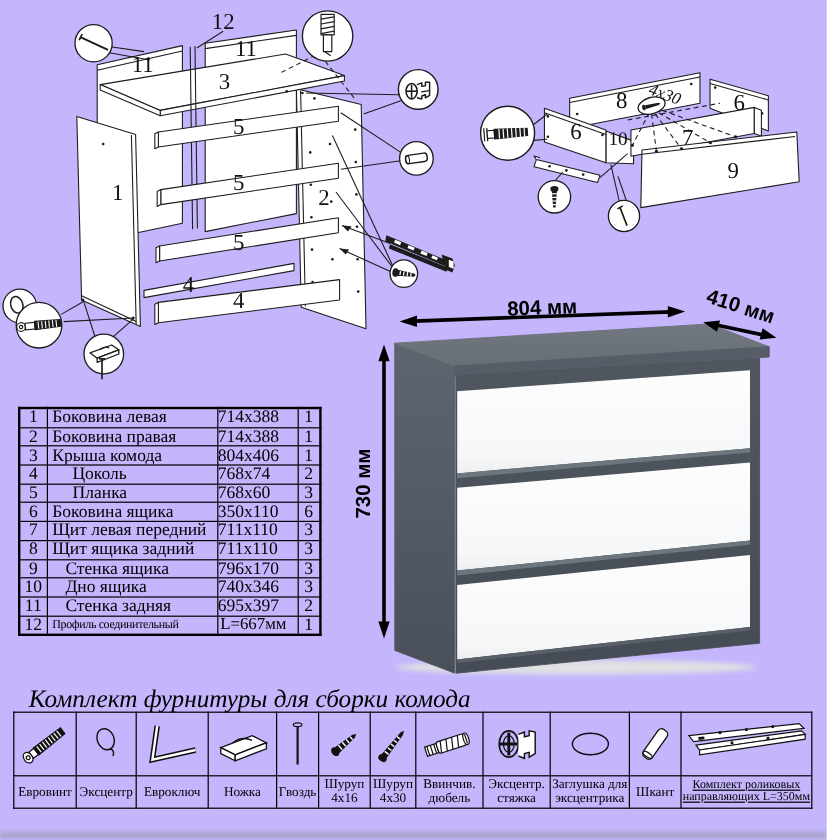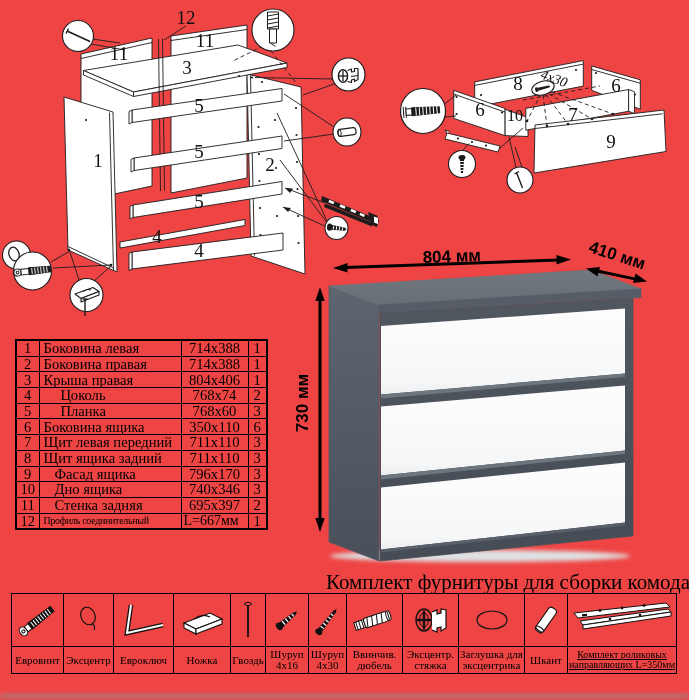--- a/index.html
+++ b/index.html
@@ -1,37 +1,37 @@
 <!DOCTYPE html>
 <html><head>
 <meta charset="utf-8">
 <style>
   html,body{margin:0;padding:0;background:#fff;}
-  #page{position:relative;width:689px;height:700px;background:#ef4444;overflow:hidden;
+  #page{position:relative;width:689px;height:700px;background:#c4b5fd;overflow:hidden;
         font-family:"Liberation Serif",serif;}
   svg text{font-family:"Liberation Serif",serif;fill:#111;}
   .dimlbl{font-family:"Liberation Sans",sans-serif;font-weight:bold;fill:#000;}
 
   
   #parts-table{position:absolute;left:15px;top:339px;width:252px;border-collapse:collapse;table-layout:fixed;
                border:2px solid #000;}
   #parts-table td{border:1px solid #000;height:14.7px;padding:0;font-size:14.6px;line-height:14.4px;
                   color:#000;white-space:nowrap;overflow:hidden;}
   #parts-table td.c-num{text-align:center;}
   #parts-table td.c-name{text-align:left;padding-left:4px;margin-left:24px;}
-  #parts-table td.c-size{text-align:center;}
+  #parts-table td.c-size{text-align:left;}
   #parts-table td.c-qty{text-align:center;}
   #parts-table tr.ind1 td.c-name{padding-left:21px;}
   #parts-table tr.ind2 td.c-name{padding-left:15px;}
   #parts-table tr.small td.c-name{font-size:10px;letter-spacing:-0.3px;}
   #parts-table tr.small td.c-size{font-size:14px;text-align:left;padding-left:2px;}
 
   
-  #hw-title{position:absolute;left:11px;top:570px;width:666px;text-align:right;
-            font-size:21px;color:#000;transform:translateX(13px);}
+  #hw-title{position:absolute;left:11px;top:570px;width:666px;text-align:left;
+            font-size:21px;color:#000;transform:translateX(13px);font-style:italic;}
   #hw-table{position:absolute;left:11px;top:593px;width:666px;border-collapse:collapse;table-layout:fixed;
             border:1.5px solid #000;}
   #hw-table td{border:1px solid #000;padding:0;color:#000;text-align:center;vertical-align:middle;}
   #hw-table tr.icons td{height:52px;}
   #hw-table tr.names td{height:26px;}
   #hw-table tr.names td div{height:26px;overflow:hidden;display:flex;align-items:center;justify-content:center;
             font-size:11px;line-height:11px;text-align:center;}
   #hw-table tr.names td div.sm{font-size:10px;line-height:10px;text-decoration:underline;}
   #hw-table tr.qtys td{height:16px;font-size:15.5px;line-height:15.5px;}
   .hwicon{display:block;margin:0 auto;}
@@ -462,21 +462,21 @@
           <td class="c-qty">1</td>
         </tr>
   <tr>
           <td class="c-num">2</td>
           <td class="c-name">Боковина правая</td>
           <td class="c-size">714x388</td>
           <td class="c-qty">1</td>
         </tr>
   <tr>
           <td class="c-num">3</td>
-          <td class="c-name">Крыша правая</td>
+          <td class="c-name">Крыша комода</td>
           <td class="c-size">804x406</td>
           <td class="c-qty">1</td>
         </tr>
   <tr class="ind1">
           <td class="c-num">4</td>
           <td class="c-name">Цоколь</td>
           <td class="c-size">768x74</td>
           <td class="c-qty">2</td>
         </tr>
   <tr class="ind1">
@@ -498,21 +498,21 @@
           <td class="c-qty">3</td>
         </tr>
   <tr>
           <td class="c-num">8</td>
           <td class="c-name">Щит ящика задний</td>
           <td class="c-size">711x110</td>
           <td class="c-qty">3</td>
         </tr>
   <tr class="ind2">
           <td class="c-num">9</td>
-          <td class="c-name">Фасад ящика</td>
+          <td class="c-name">Стенка ящика</td>
           <td class="c-size">796x170</td>
           <td class="c-qty">3</td>
         </tr>
   <tr class="ind2">
           <td class="c-num">10</td>
           <td class="c-name">Дно ящика</td>
           <td class="c-size">740x346</td>
           <td class="c-qty">3</td>
         </tr>
   <tr class="ind2">

